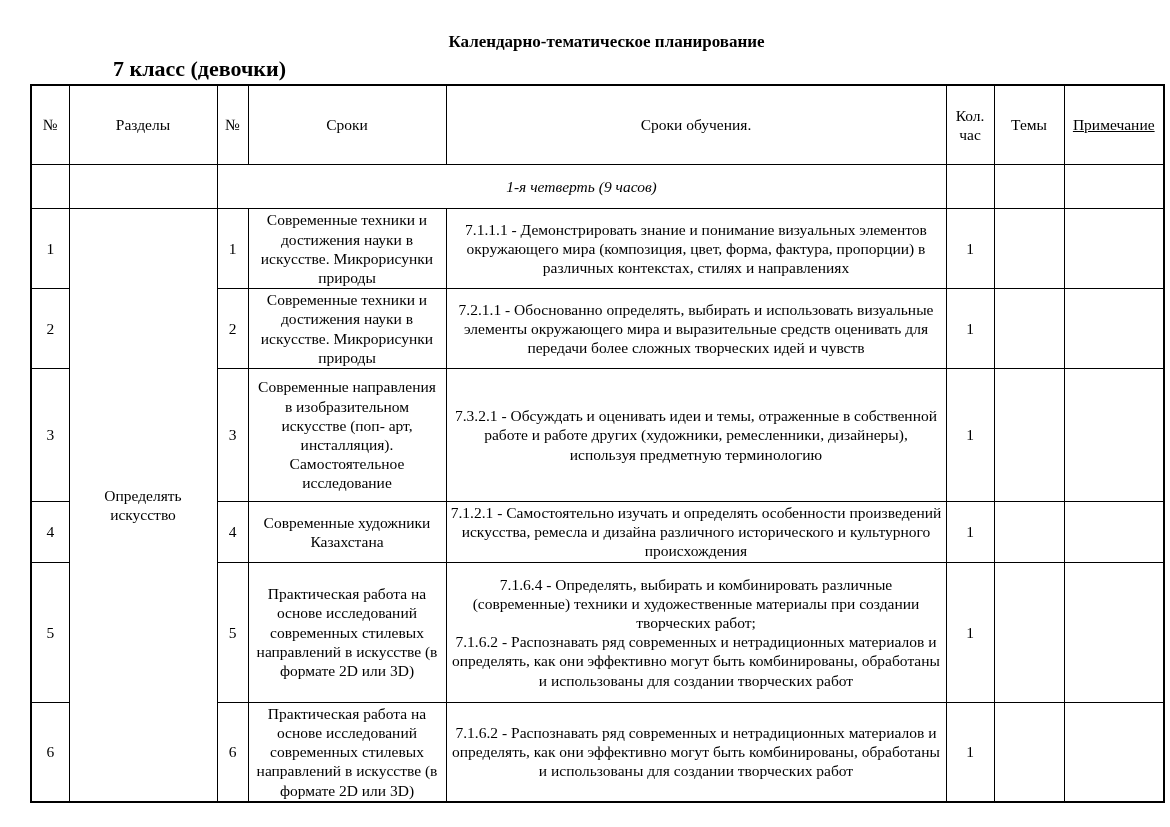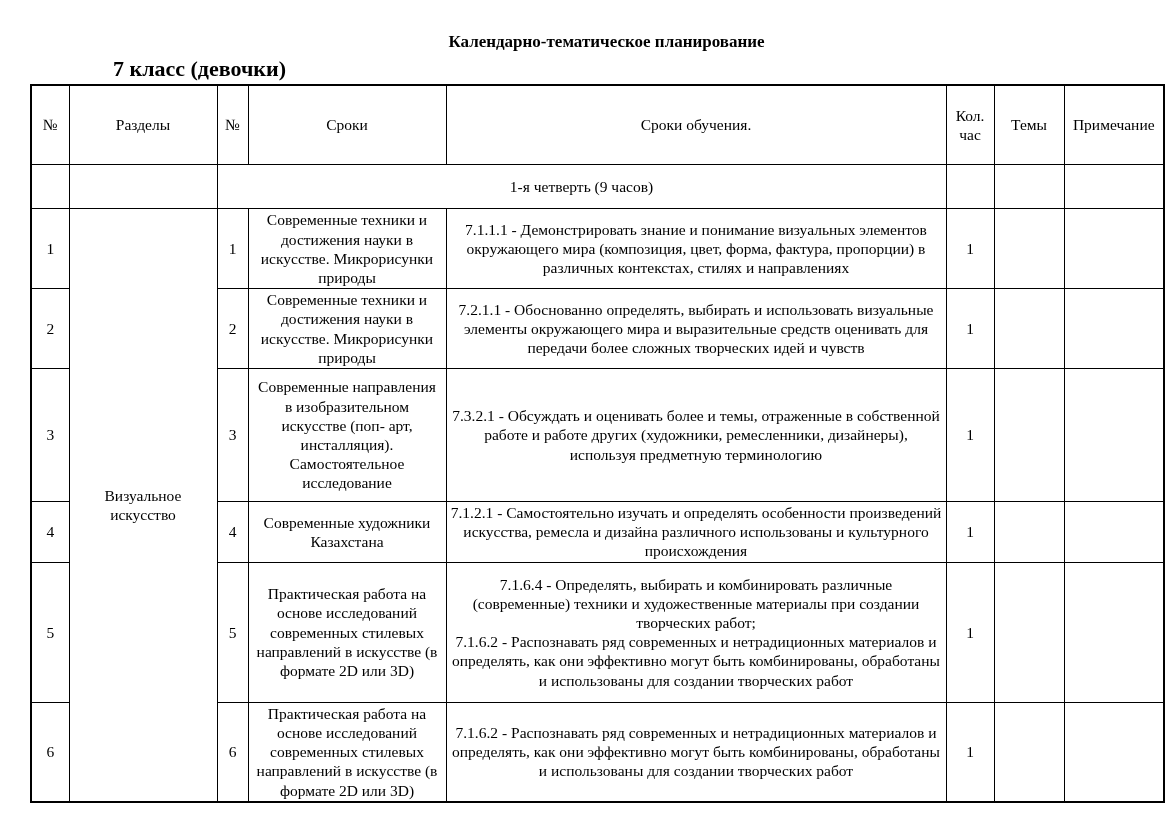--- a/index.html
+++ b/index.html
@@ -43,26 +43,27 @@
     overflow: hidden;
   }
   th { font-weight: bold; font-size: 16px; }
   .v-top { vertical-align: top; }
   .obj { white-space: pre-line; margin-left: 19px; }
   .th-notes {
     vertical-align: top;
     padding: 2px 14px;
     overflow-wrap: anywhere;
     word-break: break-all;
+    text-decoration: underline;
   }
   .quarter-cell { font-weight: bold; font-size: 17px; }
   .section-cell { font-weight: bold; vertical-align: top; padding-top: 3px; }
   .num { font-weight: bold; }
   tr.h-header  { height: 80px; }
-  tr.h-quarter { height: 44px; }
+  tr.h-quarter { height: 44px; font-style: italic; }
   tr.h-r1 { height: 79px; }
   tr.h-r2 { height: 76px; }
   tr.h-r3 { height: 133px; }
   tr.h-r4 { height: 58px; }
   tr.h-r5 { height: 140px; }
   tr.h-r6 { height: 93px; }
 </style>
 </head>
 <body>
 
@@ -97,21 +98,21 @@
     <td></td>
     <td></td>
     <td colspan="3" class="quarter-cell">1-я четверть (9 часов)</td>
     <td></td>
     <td></td>
     <td></td>
   </tr>
 
   <tr class="h-r1">
     <td class="num v-top">1</td>
-    <td rowspan="6" class="section-cell">Визуальное искусство</td>
+    <td rowspan="6" class="section-cell">Определять искусство</td>
     <td class="num">1</td>
     <td>Современные техники и достижения науки в искусстве. Микрорисунки природы</td>
     <td class="obj">7.1.1.1 - Демонстрировать знание и понимание визуальных элементов окружающего мира (композиция, цвет, форма, фактура, пропорции) в различных контекстах, стилях и направлениях</td>
     <td>1</td>
     <td></td>
     <td></td>
   </tr>
 
   <tr class="h-r2">
     <td class="num v-top">2</td>
@@ -120,31 +121,31 @@
     <td class="obj">7.2.1.1 - Обоснованно определять, выбирать и использовать визуальные элементы окружающего мира и выразительные средств оценивать для передачи более сложных творческих идей и чувств</td>
     <td>1</td>
     <td></td>
     <td></td>
   </tr>
 
   <tr class="h-r3">
     <td class="num v-top">3</td>
     <td class="num">3</td>
     <td>Современные направления в изобразительном искусстве (поп- арт, инсталляция). Самостоятельное исследование</td>
-    <td class="obj">7.3.2.1 - Обсуждать и оценивать более и темы, отраженные в собственной работе и работе других (художники, ремесленники, дизайнеры), используя  предметную терминологию</td>
+    <td class="obj">7.3.2.1 - Обсуждать и оценивать идеи и темы, отраженные в собственной работе и работе других (художники, ремесленники, дизайнеры), используя  предметную терминологию</td>
     <td>1</td>
     <td></td>
     <td></td>
   </tr>
 
   <tr class="h-r4">
     <td class="num v-top">4</td>
     <td class="num">4</td>
     <td>Современные художники Казахстана</td>
-    <td class="obj">7.1.2.1 - Самостоятельно изучать и определять особенности произведений искусства, ремесла и дизайна различного использованы и культурного происхождения</td>
+    <td class="obj">7.1.2.1 - Самостоятельно изучать и определять особенности произведений искусства, ремесла и дизайна различного исторического и культурного происхождения</td>
     <td>1</td>
     <td></td>
     <td></td>
   </tr>
 
   <tr class="h-r5">
     <td class="num v-top">5</td>
     <td class="num">5</td>
     <td>Практическая работа на основе исследований современных стилевых направлений в искусстве (в формате 2D или 3D)</td>
     <td class="obj">7.1.6.4 - Определять, выбирать и комбинировать различные (современные) техники и художественные материалы  при создании творческих работ;

